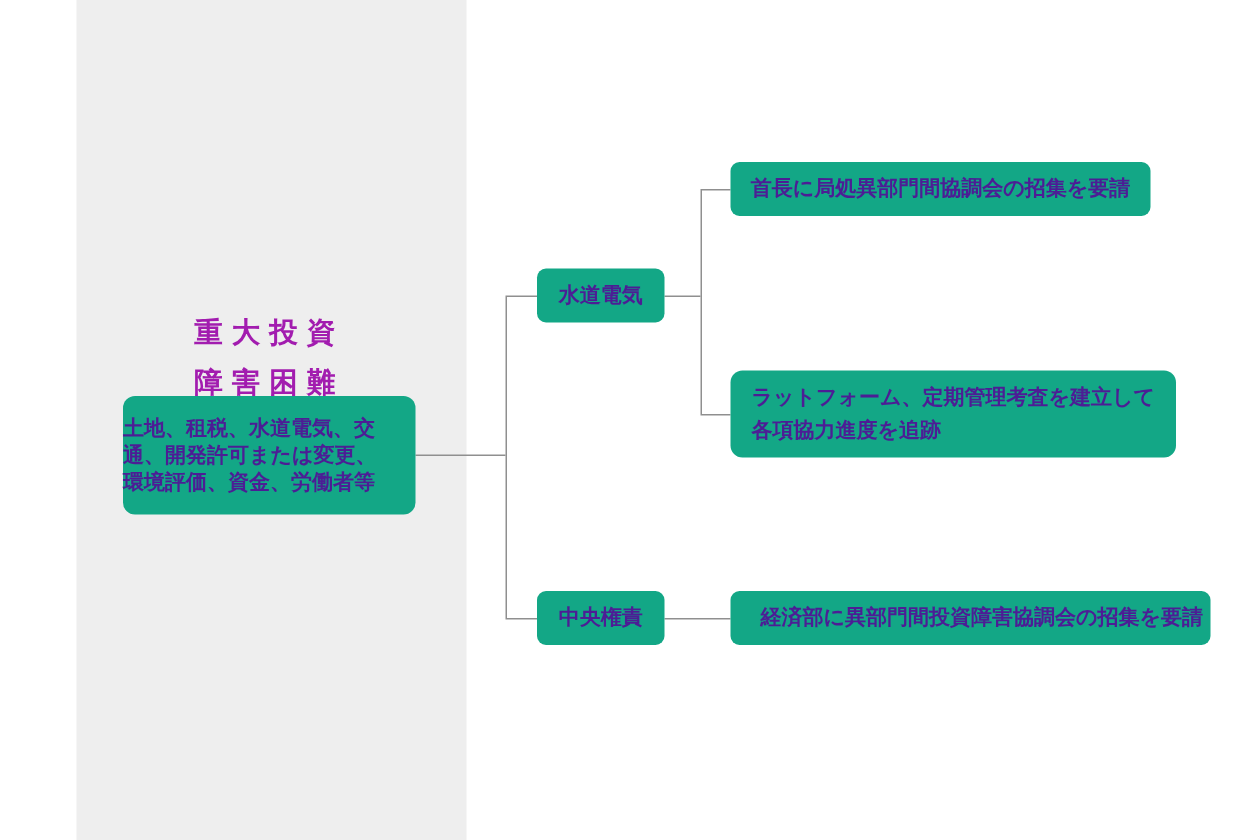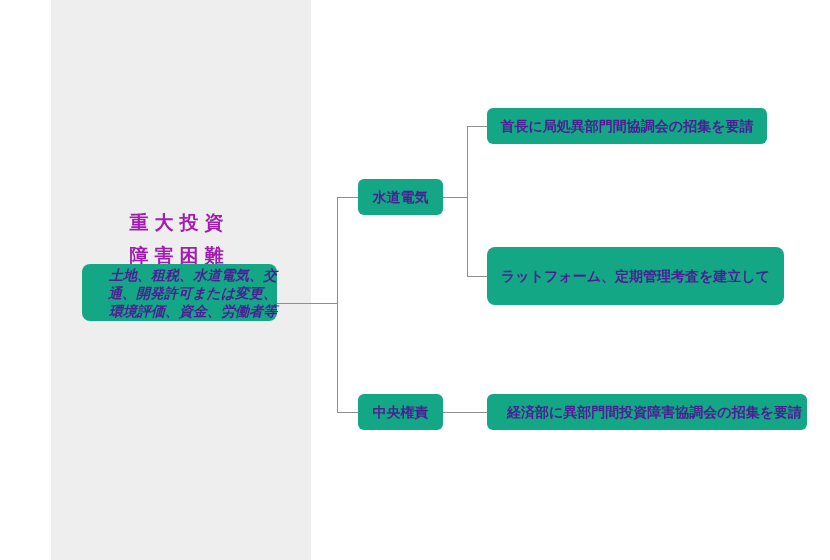--- a/index.html
+++ b/index.html
@@ -44,25 +44,24 @@
     box-sizing: border-box;
     display: flex;
     flex-direction: column;
     justify-content: center;
     font-size: 14px;
   }
   .node-root {
     left: 82px;
     top: 264px;
     width: 195px;
-    height: 57px;
+    height: 79px;
     border-radius: 8px;
-    text-align: right;
+    text-align: left;
     line-height: 18px;
-    font-style: italic;
   }
   .node-pill {
     height: 36px;
     border-radius: 6px;
     text-align: center;
     line-height: 36px;
   }
   .node-branch-1 { left: 358px; top: 179px; width: 85px; }
   .node-branch-2 { left: 358px; top: 394px; width: 85px; }
   .node-leaf-1   { left: 487px; top: 108px; width: 280px; }
@@ -120,17 +119,18 @@
   </div>
 
   <div class="node node-pill node-branch-1">水道電気</div>
 
   <div class="node node-pill node-branch-2">中央権責</div>
 
   <div class="node node-pill node-leaf-1">首長に局処異部門間協調会の招集を要請</div>
 
   <div class="node node-leaf-2">
     <div>ラットフォーム、定期管理考査を建立して</div>
+    <div>各項協力進度を追跡</div>
   </div>
 
   <div class="node node-pill node-leaf-3">経済部に異部門間投資障害協調会の招集を要請</div>
 
 </div>
 
 </body></html>

